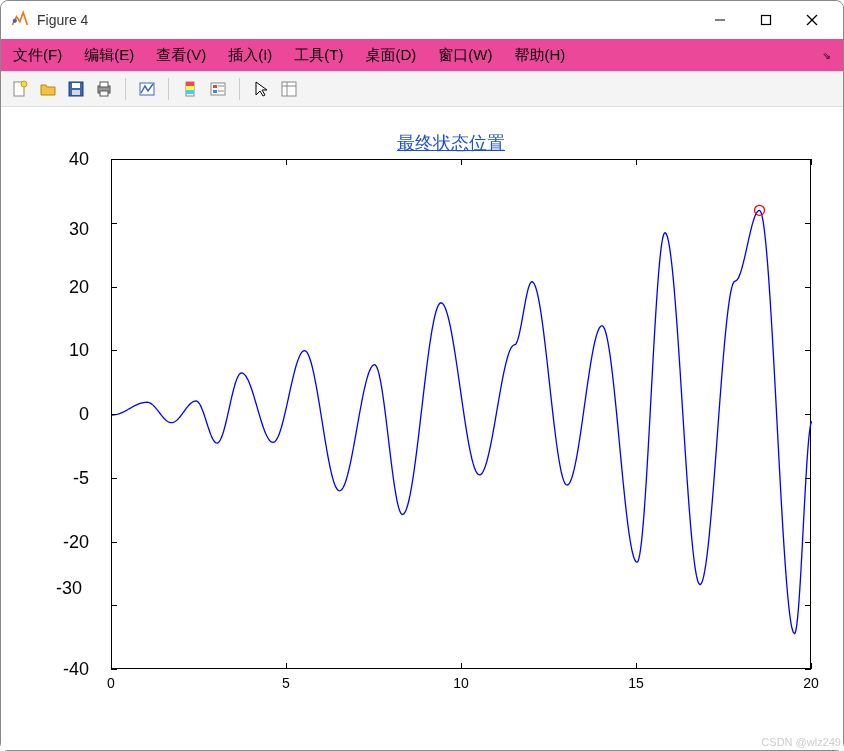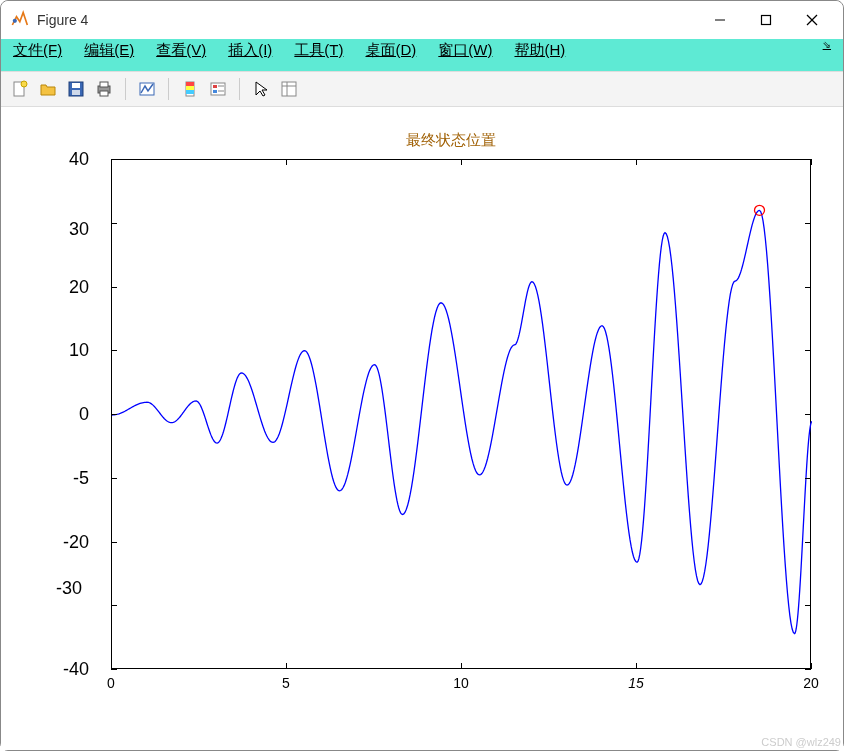--- a/index.html
+++ b/index.html
@@ -21,27 +21,26 @@
     .titlebar .app-icon { width: 20px; height: 20px; margin-right: 8px; }
     .titlebar .title { flex: 0 0 auto; font-size: 14px; color: #333; }
     .titlebar .spacer { flex: 1; }
     .win-btn {
       width: 46px; height: 32px;
       display: flex; align-items: center; justify-content: center;
       color: #000; cursor: pointer;
     }
     .menubar {
       height: 32px;
-      display: flex; align-items: flex-start;
+      display: flex; align-items: center;
       padding: 0 8px;
       gap: 14px;
       font-size: 15px;
       color: #000;
-      background:#5eead4;
-      text-decoration:underline;
+      background:#ec4899;
     }
     .menubar .menu-item { cursor: pointer; padding: 2px 4px; }
     .menubar .arrow { margin-left: auto; padding-right:4px; font-size:10px;}
     .toolbar {
       height: 36px;
       display: flex; align-items: center;
       padding: 0 6px;
       gap: 2px;
       background: #f4f4f4;
       border-top: 1px solid #ddd;
@@ -62,22 +61,23 @@
     }
     .plot-container {
       position: absolute;
       left: 60px; top: 30px;
       width: 740px; height: 560px;
     }
     .plot-title {
       position: absolute;
       left: 0; top: -6px; width: 780px;
       text-align: center;
-      font-size: 15px;
-      color: #a16207;
+      font-size: 18px;
+      color: #1d4ed8;
+      text-decoration: underline;
     }
     .axes {
       position: absolute;
       left: 50px; top: 22px;
       width: 700px; height: 510px;
       border: 1px solid #000;
       background:#fff;
     }
     .ytick { position: absolute; right: 712px; transform: translateY(-50%); font-size:18px; color:#000; text-align:right; width:40px;}
     .xtick { position: absolute; top: 538px; transform: translateX(-50%); font-size:14px; color:#000; text-align:center;}
@@ -234,21 +234,21 @@
       <div id="xtick-holder">
           <div class="xtick" style="left: 50px;">0</div>
           <div class="tick-mark-x" style="left: 50px; top: 526px;"></div>
           <div class="tick-mark-x" style="left: 50px; top: 22px;"></div>
           <div class="xtick" style="left: 225px;">5</div>
           <div class="tick-mark-x" style="left: 225px; top: 526px;"></div>
           <div class="tick-mark-x" style="left: 225px; top: 22px;"></div>
           <div class="xtick" style="left: 400px;">10</div>
           <div class="tick-mark-x" style="left: 400px; top: 526px;"></div>
           <div class="tick-mark-x" style="left: 400px; top: 22px;"></div>
-          <div class="xtick" style="left: 575px; font-style: italic;">15</div>
+          <div class="xtick" style="left: 575px;">15</div>
           <div class="tick-mark-x" style="left: 575px; top: 526px;"></div>
           <div class="tick-mark-x" style="left: 575px; top: 22px;"></div>
           <div class="xtick" style="left: 750px;">20</div>
           <div class="tick-mark-x" style="left: 750px; top: 526px;"></div>
           <div class="tick-mark-x" style="left: 750px; top: 22px;"></div>
         </div>
     </div>
   </div>
 
   <div class="watermark">CSDN @wlz249</div>

